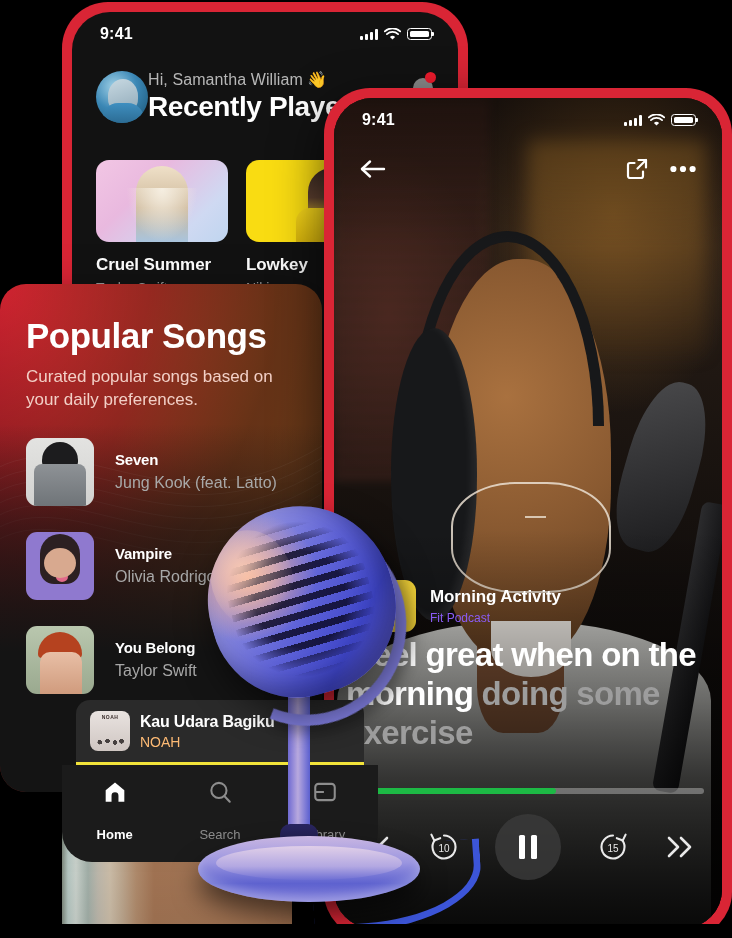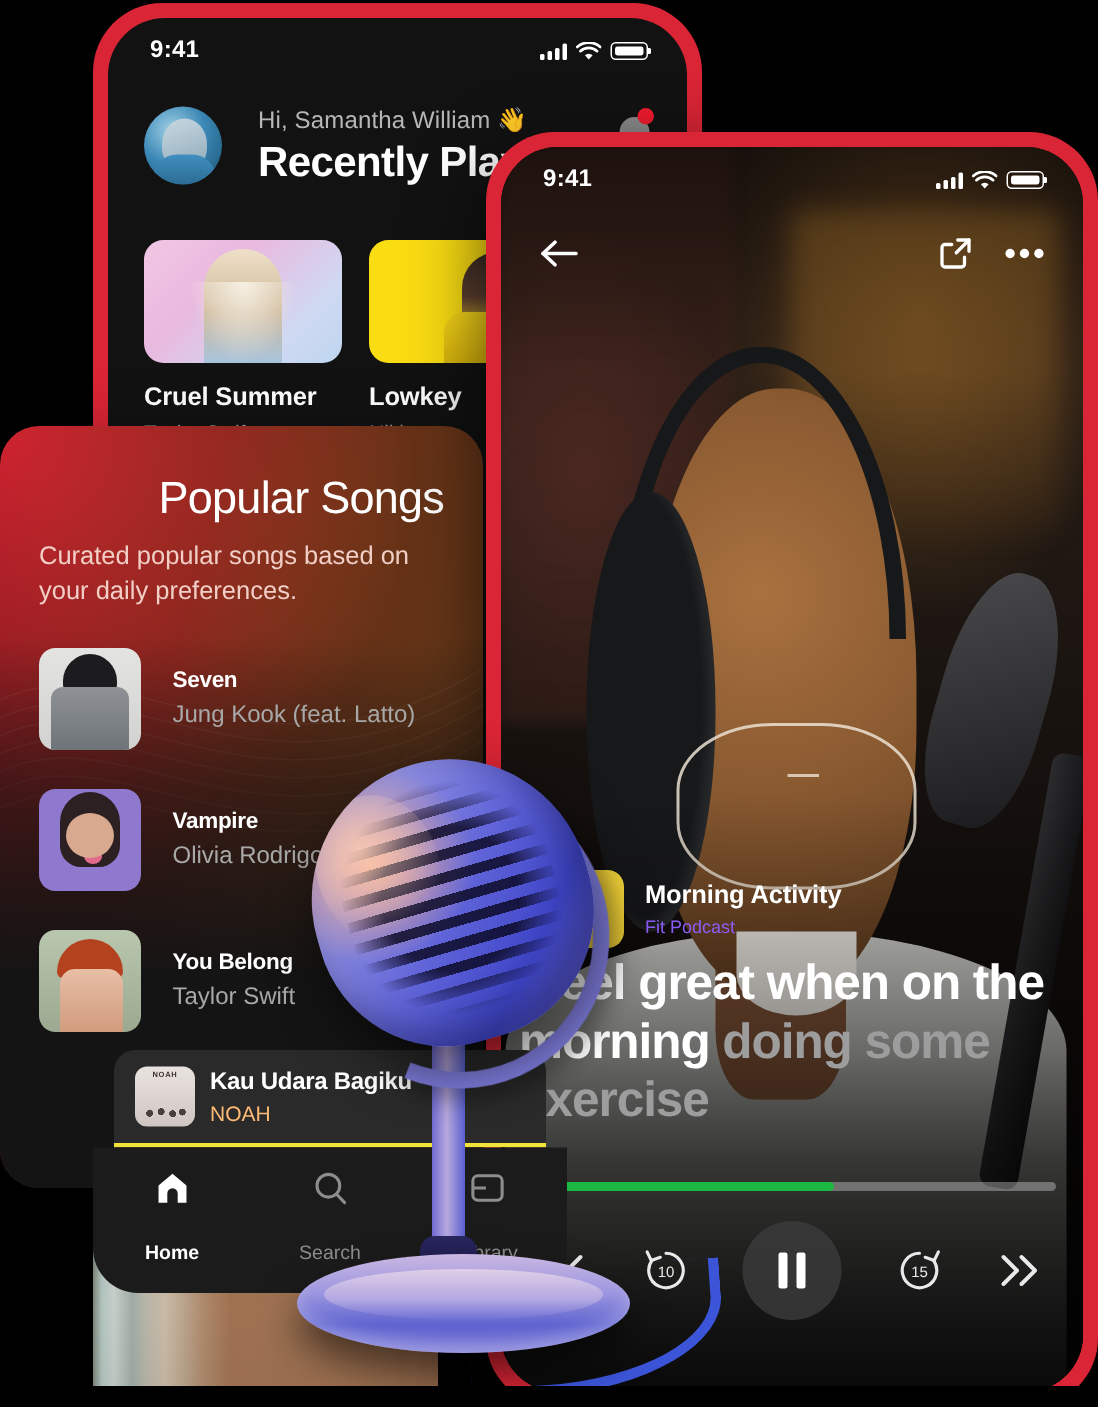--- a/index.html
+++ b/index.html
@@ -40,21 +40,21 @@
   .bars i { display: block; width: 3px; background: #fff; border-radius: 1px; }
   .bars i:nth-child(1){height:4px}.bars i:nth-child(2){height:6px}
   .bars i:nth-child(3){height:8px}.bars i:nth-child(4){height:11px}
   .batt { width: 25px; height: 12px; border: 1.6px solid #fff; border-radius: 3.5px; position: relative; }
   .batt::after { content:""; position:absolute; right:-3.4px; top:3.4px; width:2px; height:4px; background:#fff; border-radius:0 1px 1px 0; }
   .batt i { position:absolute; inset:1.6px; background:#fff; border-radius:1.6px; }
 
   
   #phone1 { left: 62px; top: 2px; width: 406px; height: 838px; }
   #phone1 .screen { background: #121212; }
-  .home-head { position:absolute; top:58px; left:0; right:0; padding:0 24px; display:flex; align-items:center; gap:24px; }
+  .home-head { position:absolute; top:58px; left:0; right:0; padding:0 24px; display:flex; align-items:center; gap:0; }
   .avatar {
     width:52px; height:52px; border-radius:50%; flex:none; overflow:hidden;
     background: radial-gradient(circle at 35% 30%, #9fd0e6 0%, #3b87b5 45%, #17506f 100%);
     position:relative;
   }
   .avatar::before{content:"";position:absolute;left:12px;top:8px;width:30px;height:34px;border-radius:50% 50% 42% 42%;background:linear-gradient(160deg,#c8d9e2,#8fa9b8);}
   .avatar::after{content:"";position:absolute;left:6px;bottom:0;width:42px;height:20px;background:linear-gradient(180deg,#3f8fc0,#2c6c94);border-radius:16px 16px 0 0;}
   .greet { font-size:16px; color:#b7b7b7; letter-spacing:.1px; white-space:nowrap; }
   .greet .wave { filter: none; }
   .bigtitle { font-size:28px; font-weight:800; color:#fff; letter-spacing:-.4px; margin-top:2px; white-space:nowrap; }
@@ -98,21 +98,21 @@
       linear-gradient(104deg,#cf2230 0%, #d4392e 34%, #e06c31 62%, #eb943c 100%);
     overflow:hidden; z-index: 6;
     box-shadow: 0 20px 50px rgba(0,0,0,.55);
   }
   #panel .fade {
     position:absolute; left:0; right:0; top:140px; bottom:0;
     background: linear-gradient(180deg, rgba(18,18,18,0) 0%, rgba(18,18,18,.55) 28%, #141414 62%, #141414 100%);
   }
   #panel .waves { position:absolute; inset:0; opacity:.35; }
   #panel .inner { position:relative; z-index:3; padding: 32px 26px 0 26px; }
-  .panel-title { font-size:30px; font-weight:400; color:#fff; letter-spacing:-.5px;text-align:right; }
+  .panel-title { font-size:35px; font-weight:700; color:#fff; letter-spacing:-.5px; }
   .panel-sub { font-size:17px; line-height:1.38; color:#f2cfc6; margin-top:9px; max-width:262px; }
   .songlist { margin-top:26px; }
   .song { display:flex; align-items:center; gap:21px; margin-bottom:26px; }
   .song .thumb { width:68px; height:68px; border-radius:11px; flex:none; overflow:hidden; position:relative; }
   .th-seven { background:linear-gradient(180deg,#e3e3e1,#d2d2d0); }
   .th-seven::before{content:"";position:absolute;left:16px;top:4px;width:36px;height:30px;border-radius:18px 18px 10px 10px;background:#1c1c1e;}
   .th-seven::after{content:"";position:absolute;left:8px;top:26px;width:52px;height:42px;background:linear-gradient(180deg,#8e9296,#6f7478);border-radius:8px 8px 0 0;}
   .th-vamp { background:#8f79cf; }
   .th-vamp::before{content:"";position:absolute;left:14px;top:2px;width:40px;height:50px;border-radius:20px 20px 14px 14px;background:#2c2022;}
   .th-vamp::after{content:"";position:absolute;left:18px;top:16px;width:32px;height:30px;border-radius:50%;background:#d8a98f;box-shadow:-5px 6px 0 -10px #f2c04b, 8px 3px 0 -10px #6fb7e0, 2px 14px 0 -10px #e26a8a;}

